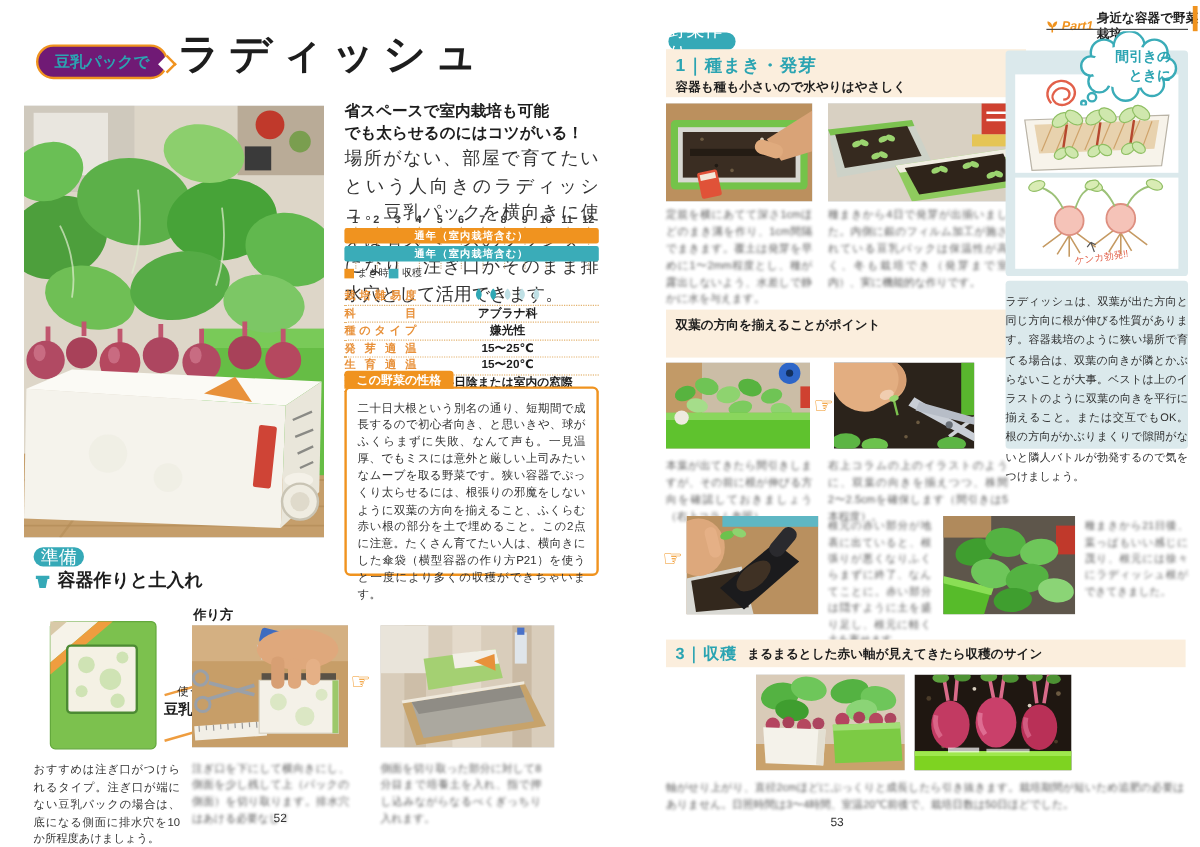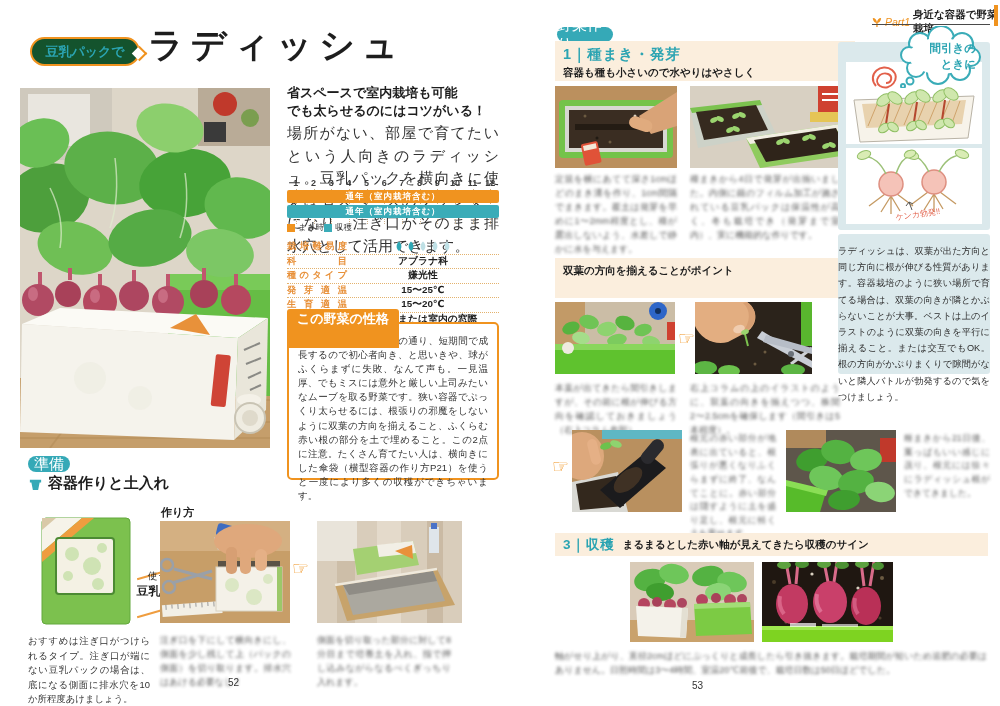--- a/index.html
+++ b/index.html
@@ -5,21 +5,21 @@
   html,body{margin:0;padding:0;background:#fff}
   .spread{position:relative;width:1000px;height:706px;background:#ffffff;overflow:hidden;
           font-family:"Liberation Sans","DejaVu Sans",sans-serif;color:#2b2b2b}
   .abs{position:absolute}
   .ph{position:absolute;overflow:hidden;background:#ddd}
   .ph svg{display:block;width:100%;height:100%}
   .cap{position:absolute;font-size:9px;line-height:1.55;color:#474747;text-align:justify}
   .blur{filter:blur(1.5px);opacity:.9}
   
   .kicker{position:absolute;left:30px;top:37px;width:110px;height:29px;border:2px solid #f0931f;
-          border-radius:16px;background:#14532d;color:#2ba4b2;font-weight:bold;font-size:13px;
+          border-radius:16px;background:#701a75;color:#2ba4b2;font-weight:bold;font-size:13px;
           display:flex;align-items:center;justify-content:center;box-sizing:border-box}
   .kicker:after{content:'';position:absolute;right:-7px;top:9px;width:9px;height:9px;background:#fff;
           border-top:2px solid #f0931f;border-right:2px solid #f0931f;transform:rotate(45deg)}
   .maintitle{position:absolute;left:148px;top:22px;font-size:35px;font-weight:bold;letter-spacing:7px;color:#1d1d1d}
   .lead{position:absolute;left:287px;top:84px;width:212px;font-size:13px;font-weight:bold;line-height:1.42;color:#1d1d1d}
   .intro{position:absolute;left:287px;top:122px;width:212px;font-size:15px;line-height:1.5;text-align:justify;color:#333}
   
   .cal{position:absolute;left:287px;top:178px;width:212px;height:60px}
   .cal-months{display:flex;position:relative;z-index:2}
   .cal-months span{flex:1;text-align:center;font-size:9px;font-weight:bold;color:#3c3c3c}
@@ -30,37 +30,37 @@
   .cal-legend .it{display:flex;align-items:center}
   .sq{width:8px;height:8px;margin-right:3px;display:inline-block}
   
   .spec{position:absolute;left:287px;top:240px;width:212px}
   .spec-row{display:flex;align-items:flex-start;height:13.5px;border-bottom:1px dotted #e3b26e}
   .spec-label{width:60px;color:#e8913a;font-weight:bold;font-size:9.3px;text-align:justify;text-align-last:justify}
   .spec-value{flex:1;text-align:center;font-weight:bold;color:#1e1e1e;font-size:9.8px}
   
   .charbox{position:absolute;left:287px;top:322px;width:212px;height:158px;border:2px solid #f0931f;
            border-radius:5px;background:#fff;box-sizing:border-box}
-  .chartab{position:absolute;left:-2px;top:-15px;background:#f0931f;color:#fff;font-size:13px;font-weight:bold;
-           padding:1px 10px 20px;border-radius:3px 3px 0 0}
+  .chartab{position:absolute;left:-2px;top:-15px;background:#f0931f;color:#fff;font-size:10px;font-weight:bold;
+           padding:1px 10px 0;border-radius:3px 3px 0 0}
   .charbody{padding:10px 9px 6px;font-size:9.6px;line-height:1.47;text-align:justify;color:#333}
   
   .badge{position:absolute;background:#35a9b7;color:#fff;font-weight:normal;font-size:15px;border-radius:9px;
          display:flex;align-items:center;justify-content:center}
   .prephead{position:absolute;left:28px;top:474px;font-size:15px;font-weight:bold;color:#1d1d1d;
             display:flex;align-items:center;gap:5px}
   .howto-label{position:absolute;left:161px;top:505px;font-size:11px;font-weight:bold;color:#1d1d1d}
   .callout-line{position:absolute;width:60px;border-top:2px solid #ef9d3f}
   .callout-txt{position:absolute;text-align:center;color:#1d1d1d}
   .hand{position:absolute;color:#f0931f;font-size:19px;font-family:"DejaVu Sans",sans-serif}
   .illocap{position:absolute;left:28px;top:634px;width:122px;font-size:9.4px;line-height:1.55;text-align:justify;color:#333}
   .pagenum{position:absolute;font-size:10px;color:#333}
   
   .parthead{position:absolute;top:8px;display:flex;align-items:center;gap:3px}
-  .part-label{color:#f0931f;font-weight:normal;font-style:italic;font-size:10.5px}
+  .part-label{color:#f0931f;font-weight:bold;font-style:italic;font-size:10.5px}
   .part-title{color:#222;font-weight:bold;font-size:10.5px}
   .part-underline{position:absolute;left:872px;top:24px;width:118px;border-top:1px solid #4a4a4a}
   .part-edgebar{position:absolute;left:994px;top:5px;width:4px;height:21px;background:#f0931f}
   .stepbar{position:absolute;background:#fbeedd;box-sizing:border-box;padding:4px 8px}
   .steptitle{color:#2ba4b2;font-weight:bold;font-size:14.5px;letter-spacing:1px}
   .stepsub{color:#1d1d1d;font-weight:bold;font-size:10.5px;margin-top:2px}
   .stepbar3{position:absolute;background:#fbeedd;box-sizing:border-box;padding:3px 8px;display:flex;align-items:center;gap:8px}
   .stepbar3 .steptitle{font-size:13.5px}
   .stepbar3 .stepsub{margin-top:0;font-size:10.5px}
   .bluebox{position:absolute;background:#dbe9ec;border-radius:3px}

